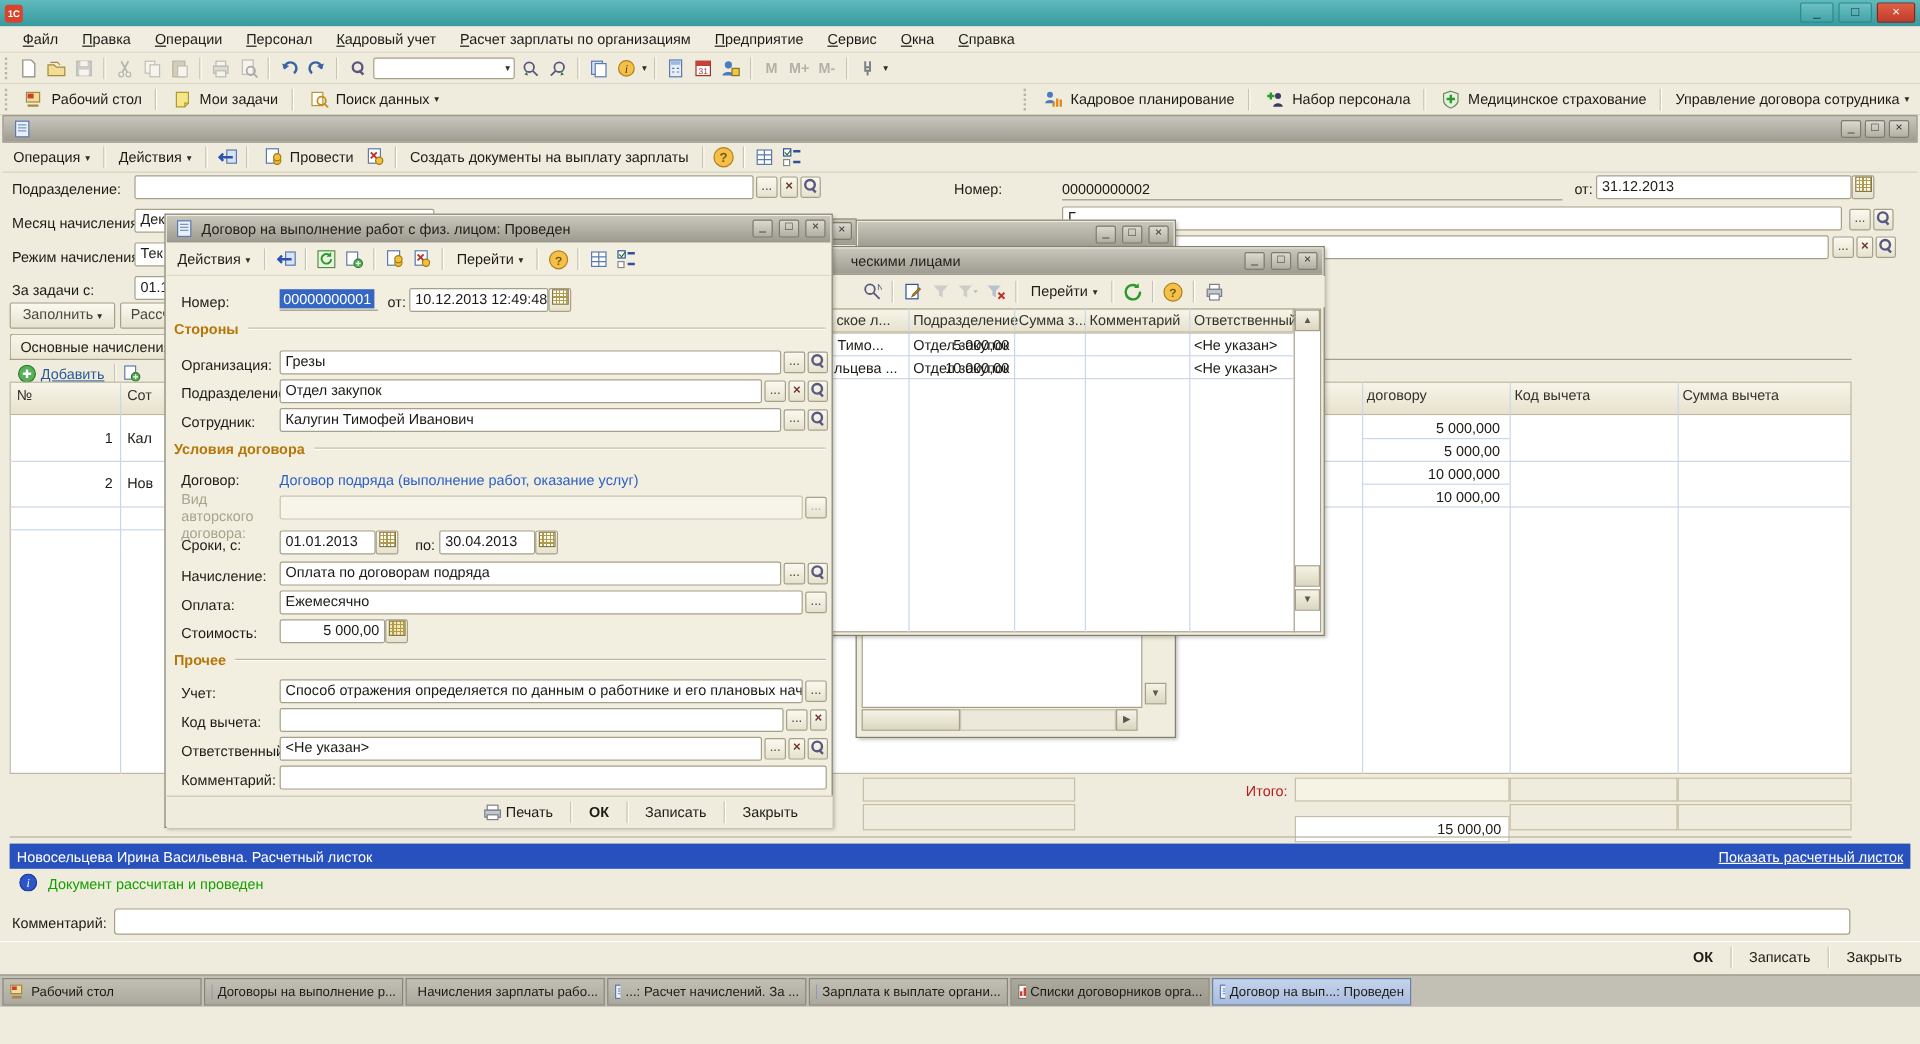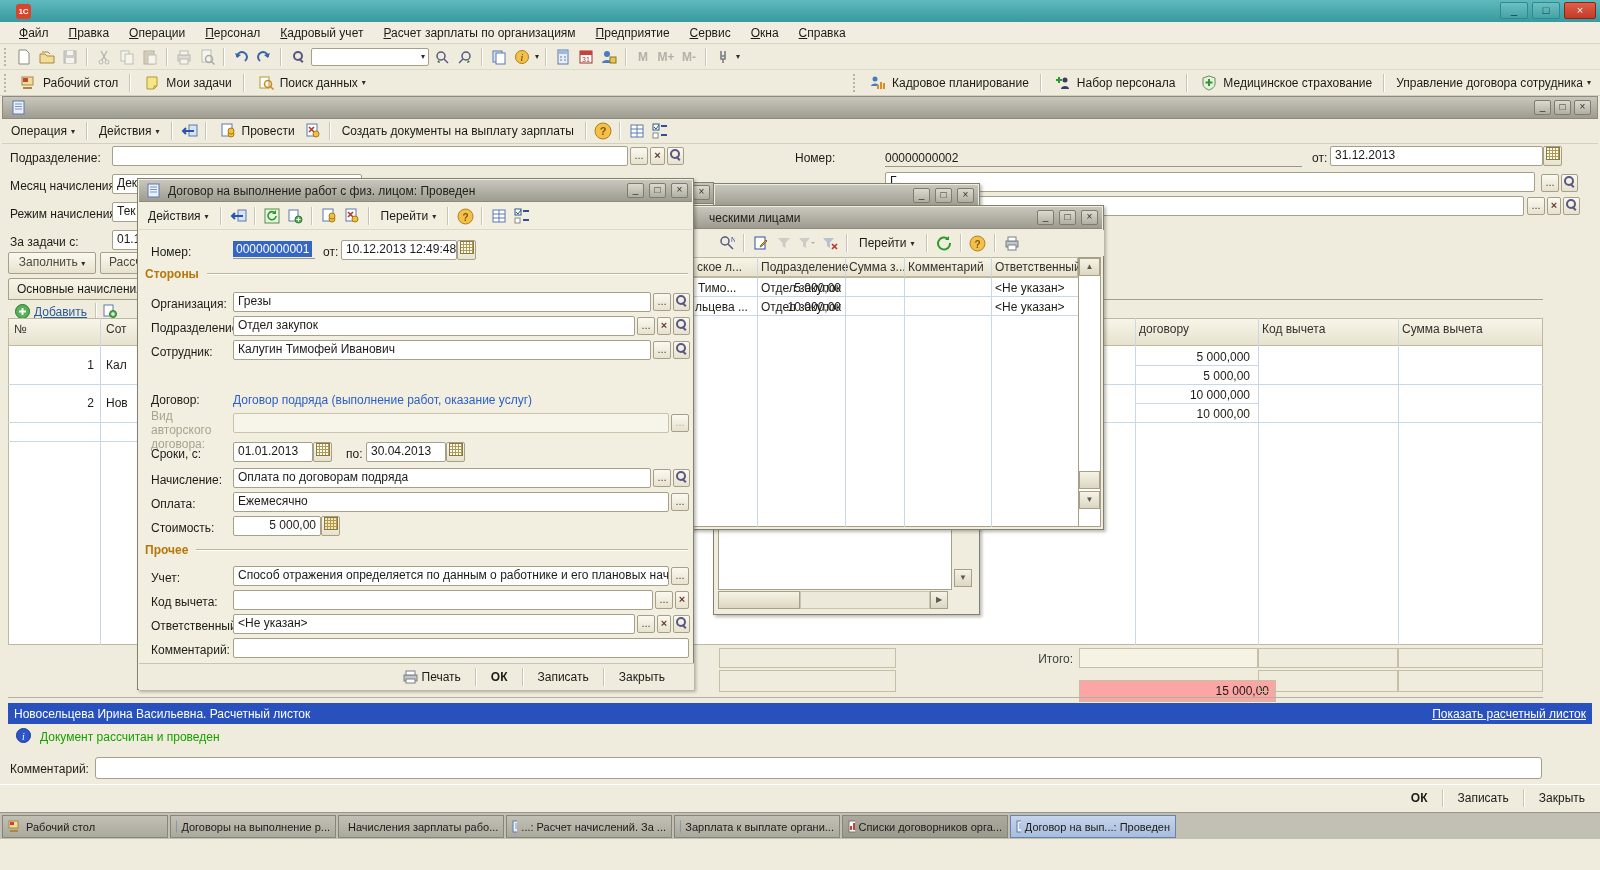--- a/index.html
+++ b/index.html
@@ -4,21 +4,21 @@
 <style>
   *{box-sizing:border-box}
   html,body{margin:0;padding:0}
   #scr{position:relative;width:1600px;height:870px;background:#EFECDD;font-family:"Liberation Sans",sans-serif;font-size:12px;color:#1C1B16;overflow:hidden}
   .abs{position:absolute}
   .lbl{position:absolute;white-space:nowrap}
   .inp{position:absolute;background:#FFF;border:1px solid #A6A089;border-radius:2px;height:20px;padding:1px 4px;white-space:nowrap;overflow:hidden}
   .inp.dis{background:#F7F5EA;border-color:#C9C3AC;color:#A8A48E}
   .sbtn{position:absolute;background:linear-gradient(#FBF9F0,#E7E2CE);border:1px solid #A6A089;border-radius:2px;text-align:center;font-size:11px;color:#4A493E;height:18px;line-height:14px;cursor:default}
   .ulf{position:absolute;border-bottom:1px solid #9C9786}
-  .titlebar{position:absolute;left:0;top:0;width:1600px;height:22px;background:linear-gradient(#5FB9BD,#379A9E);display:flex;align-items:center;padding:0 16px;color:#0E3334}
+  .titlebar{position:absolute;left:0;top:0;width:1600px;height:22px;background:linear-gradient(#5FB9BD,#379A9E);display:flex;align-items:center;padding:0 4px;color:#0E3334}
   .appbtn{width:28px;height:17px;text-align:center;line-height:15px;font-size:11px;color:#0E3334;background:linear-gradient(#6CC0C3,#44A3A7);border:1px solid #2E8A8E;border-radius:2px;margin-left:2px}
   .appbtn.close{background:linear-gradient(#E06048,#C13B29);color:#FFF;border-color:#8E2418;width:32px}
   .menubar{position:absolute;left:0;top:22px;width:1600px;height:22px;background:#F1EEE1;border-bottom:1px solid #D9D5C4;display:flex;align-items:center;padding:0 10px;gap:2px}
   .mi{display:inline-block;padding:2px 9px;white-space:nowrap}
   .mi::first-letter{text-decoration:underline}
   .tbr{position:absolute;display:flex;align-items:center;padding:0 4px;gap:3px}
   .tsep{width:2px;height:18px;border-left:1px solid #C9C5B3;border-right:1px solid #FFF;margin:0 3px}
   .grip{width:3px;height:18px;border-left:2px dotted #B9B5A2;margin-right:4px}
   .ti{width:20px;height:20px;display:inline-flex;align-items:center;justify-content:center}
   .mut{opacity:.45;filter:grayscale(60%)}
@@ -434,27 +434,27 @@
     <span class="cellr" style="left:1140px;top:350px;width:110px">5 000,000</span>
     <span class="cellr" style="left:1140px;top:369px;width:110px">5 000,00</span>
     <span class="cellr" style="left:1140px;top:388px;width:110px">10 000,000</span>
     <span class="cellr" style="left:1140px;top:407px;width:110px">10 000,00</span>
     <div class="hl" style="left:1135px;top:365px;width:123px"></div>
     <div class="hl" style="left:1135px;top:403px;width:123px"></div>
     <div class="hl" style="left:8px;top:384px;width:1535px"></div>
     <div class="hl" style="left:8px;top:422px;width:1535px"></div>
     <div class="hl" style="left:8px;top:441px;width:692px"></div>
 
-    <span class="cellr" style="left:896px;top:652px;width:177px;color:#404040">Итого:</span>
+    <span class="cellr" style="left:896px;top:652px;width:177px;color:#b91c1c">Итого:</span>
     <div class="abs" style="left:719px;top:648px;width:177px;height:20px;border:1px solid #C5BFA6"></div>
     <div class="abs" style="left:1079px;top:648px;width:179px;height:20px;border:1px solid #C5BFA6;background:#F6F3E4"></div>
     <div class="abs" style="left:1258px;top:648px;width:140px;height:20px;border:1px solid #C5BFA6"></div>
     <div class="abs" style="left:1398px;top:648px;width:145px;height:20px;border:1px solid #C5BFA6"></div>
     <div class="abs" style="left:719px;top:670px;width:177px;height:22px;border:1px solid #C5BFA6"></div>
-    <div class="abs" style="left:1079px;top:680px;width:197px;height:22px;border:1px solid #C5BFA6;background:#fca5a5">
+    <div class="abs" style="left:1079px;top:680px;width:179px;height:22px;border:1px solid #C5BFA6;background:#ffffff">
         <span class="cellr" style="right:6px;top:3px;left:4px">15 000,00</span>
       </div>
     <div class="abs" style="left:1258px;top:670px;width:140px;height:22px;border:1px solid #C5BFA6"></div>
     <div class="abs" style="left:1398px;top:670px;width:145px;height:22px;border:1px solid #C5BFA6"></div>
     <div class="abs" style="left:8px;top:697px;width:1535px;height:1px;background:#B5B1A0"></div>
   </div>
 
   <div class="abs wt-g" style="left:560px;top:182px;width:154px;height:22px;border:1px solid #82806F;z-index:3">
     <span class="wb" style="position:absolute;right:3px;top:2px">×</span>
   </div>
@@ -679,20 +679,24 @@
     <div class="inp" style="left:95px;top:137px;width:402px">Отдел закупок</div>
     <span class="sbtn" style="left:499px;top:138px;width:18px">...</span>
     <span class="sbtn i-x" style="left:519px;top:138px;width:14px">×</span>
     <span class="sbtn" style="left:535px;top:138px;width:17px"><span class="i-mag"></span></span>
 
     <span class="lbl" style="left:13px;top:166px">Сотрудник:</span>
     <div class="inp" style="left:95px;top:161px;width:418px">Калугин Тимофей Иванович</div>
     <span class="sbtn" style="left:515px;top:162px;width:18px">...</span>
     <span class="sbtn" style="left:535px;top:162px;width:17px"><span class="i-mag"></span></span>
 
+    <div class="sech" style="left:7px;top:188px;width:543px">
+        <span>Условия договора</span>
+        <span class="rule"></span>
+      </div>
 
     <span class="lbl" style="left:13px;top:214px">Договор:</span>
     <span class="lbl lnk" style="left:95px;top:214px">Договор подряда (выполнение работ, оказание услуг)</span>
 
     <span class="lbl" style="left:13px;top:230px;width:84px;white-space:normal;color:#A8A48E;line-height:14px">Вид авторского договора:</span>
     <div class="inp dis" style="left:95px;top:234px;width:436px"></div>
     <span class="sbtn" style="left:533px;top:235px;width:18px;color:#B0AC9A">...</span>
 
     <span class="lbl" style="left:13px;top:268px">Сроки, с:</span>
     <div class="inp" style="left:95px;top:263px;width:80px">01.01.2013</div>

